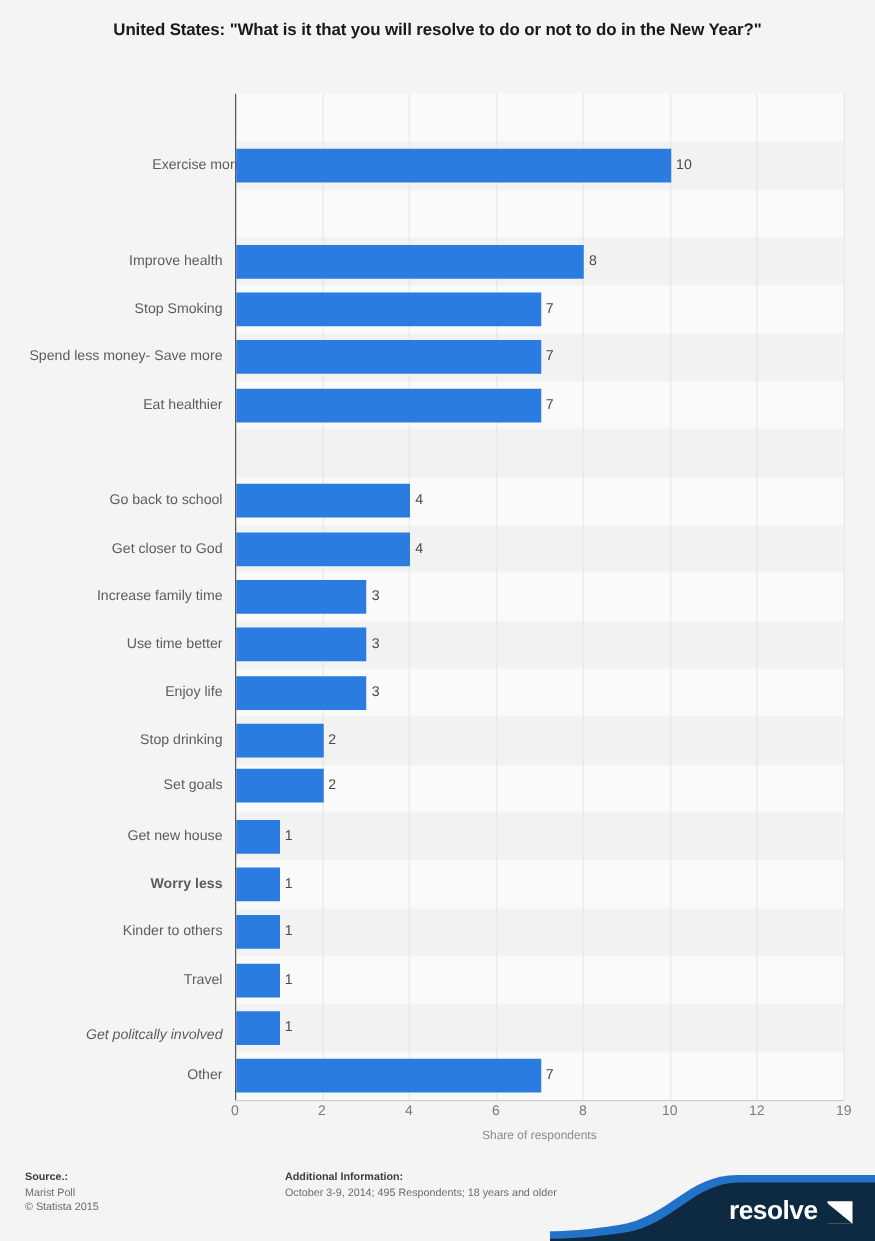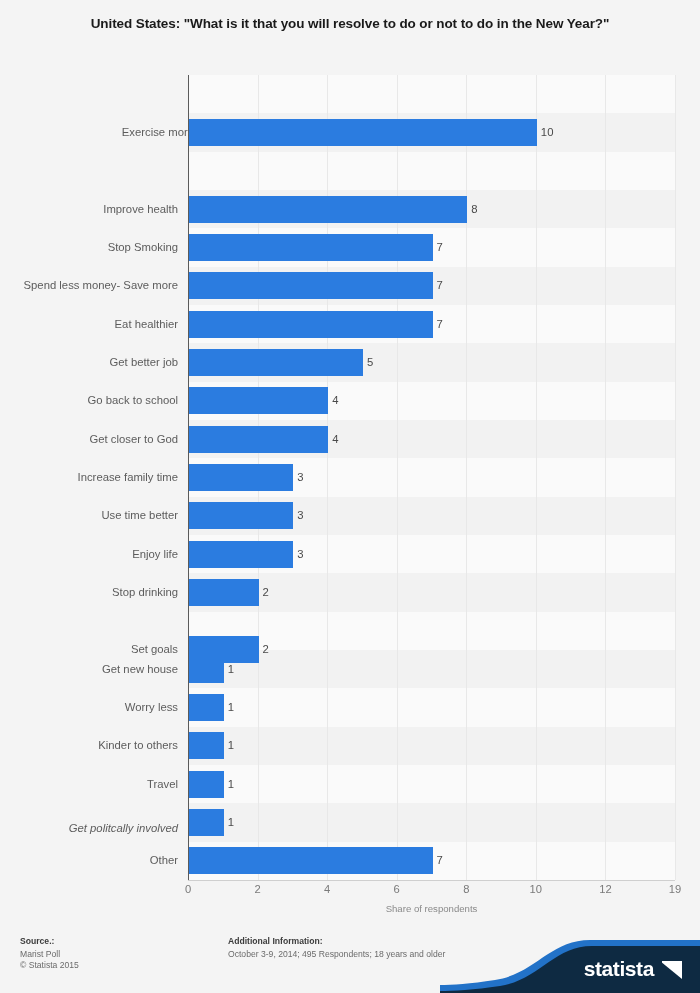--- a/index.html
+++ b/index.html
@@ -210,25 +210,20 @@
         <div class="row" style="top: 191.667px; height: 38.3333px;">
           <div class="cat-label" style="top: 12.6667px;">Spend less money- Save more</div>
           <div class="bar" style="top: 5.66667px; height: 27px; width: 243.5px; background: rgb(43, 124, 224);"></div>
           <div class="val-label" style="left: 436.5px; top: 12.6667px;">7</div>
         </div>
         <div class="row" style="top: 230px; height: 38.3333px;">
           <div class="cat-label" style="top: 12.6667px;">Eat healthier</div>
           <div class="bar" style="top: 5.66667px; height: 27px; width: 243.5px; background: rgb(43, 124, 224);"></div>
           <div class="val-label" style="left: 436.5px; top: 12.6667px;">7</div>
         </div>
-        <div class="row" style="top: 268.333px; height: 38.3333px;">
-          <div class="cat-label" style="top: 12.6667px;">Get better job</div>
-          <div class="bar" style="top: 5.66667px; height: 27px; width: 173.929px; background: rgb(43, 124, 224);"></div>
-          <div class="val-label" style="left: 366.929px; top: 12.6667px;">5</div>
-        </div>
         <div class="row" style="top: 306.667px; height: 38.3333px; padding-left: 37px;">
           <div class="cat-label" style="top: 12.6667px;">Go back to school</div>
           <div class="bar" style="top: 5.66667px; height: 27px; width: 139.143px; background: rgb(43, 124, 224);"></div>
           <div class="val-label" style="left: 332.143px; top: 12.6667px;">4</div>
         </div>
         <div class="row" style="top: 345px; height: 38.3333px;">
           <div class="cat-label" style="top: 12.6667px;">Get closer to God</div>
           <div class="bar" style="top: 5.66667px; height: 27px; width: 139.143px; background: rgb(43, 124, 224);"></div>
           <div class="val-label" style="left: 332.143px; top: 12.6667px;">4</div>
         </div>
@@ -245,32 +240,32 @@
         <div class="row" style="top: 460px; height: 38.3333px;">
           <div class="cat-label" style="top: 12.6667px;">Enjoy life</div>
           <div class="bar" style="top: 5.66667px; height: 27px; width: 104.357px; background: rgb(43, 124, 224);"></div>
           <div class="val-label" style="left: 297.357px; top: 12.6667px;">3</div>
         </div>
         <div class="row" style="top: 498.333px; height: 38.3333px;">
           <div class="cat-label" style="top: 12.6667px;">Stop drinking</div>
           <div class="bar" style="top: 5.66667px; height: 27px; width: 69.5714px; background: rgb(43, 124, 224);"></div>
           <div class="val-label" style="left: 262.571px; top: 12.6667px;">2</div>
         </div>
-        <div class="row" style="top: 555px; height: 38.3333px;">
+        <div class="row" style="top: 534px; height: 38.3333px;">
           <div class="cat-label" style="top: 12.6667px;">Set goals</div>
           <div class="bar" style="top: 5.66667px; height: 27px; width: 69.5714px; background: rgb(43, 124, 224);"></div>
           <div class="val-label" style="left: 262.571px; top: 12.6667px;">2</div>
         </div>
         <div class="row" style="top: 575px; height: 38.3333px;">
           <div class="cat-label" style="top: 12.6667px;">Get new house</div>
           <div class="bar" style="top: 5.66667px; height: 27px; width: 34.7857px; background: rgb(43, 124, 224);"></div>
           <div class="val-label" style="left: 227.786px; top: 12.6667px;">1</div>
         </div>
         <div class="row" style="top: 613.333px; height: 38.3333px;">
-          <div class="cat-label" style="top: 12.6667px;">Worry less</div>
+          <div class="cat-label" style="top: 12.6667px; font-weight: bold;">Worry less</div>
           <div class="bar" style="top: 5.66667px; height: 27px; width: 34.7857px; background: rgb(43, 124, 224);"></div>
           <div class="val-label" style="left: 227.786px; top: 12.6667px;">1</div>
         </div>
         <div class="row" style="top: 651.667px; height: 38.3333px;">
           <div class="cat-label" style="top: 12.6667px;">Kinder to others</div>
           <div class="bar" style="top: 5.66667px; height: 27px; width: 34.7857px; background: rgb(43, 124, 224);"></div>
           <div class="val-label" style="left: 227.786px; top: 12.6667px;">1</div>
         </div>
         <div class="row" style="top: 690px; height: 38.3333px;">
           <div class="cat-label" style="top: 12.6667px;">Travel</div>
@@ -312,18 +307,18 @@
     <div class="f-block f-add">
       <div class="f-head">Additional Information:</div>
       <div class="f-line">October 3-9, 2014; 495 Respondents; 18 years and older</div>
     </div>
 
     <div class="logo">
       <svg width="260" height="53" viewBox="0 0 260 53">
         <path d="M0 53 L260 53 L260 0 L150 0 C110 0 95 34 55 40 C30 44 12 45 0 45 Z" fill="#2272c8"></path>
         <path d="M0 53 L260 53 L260 6 L152 6 C114 6 99 40 60 46 C34 50 13 51 0 51 Z" fill="#0e2a42"></path>
       </svg>
-      <div class="logo-text">statista</div>
+      <div class="logo-text">resolve</div>
       <div class="logo-mark"></div>
     </div>
   </div>
 
 </div>
 
 </body></html>

